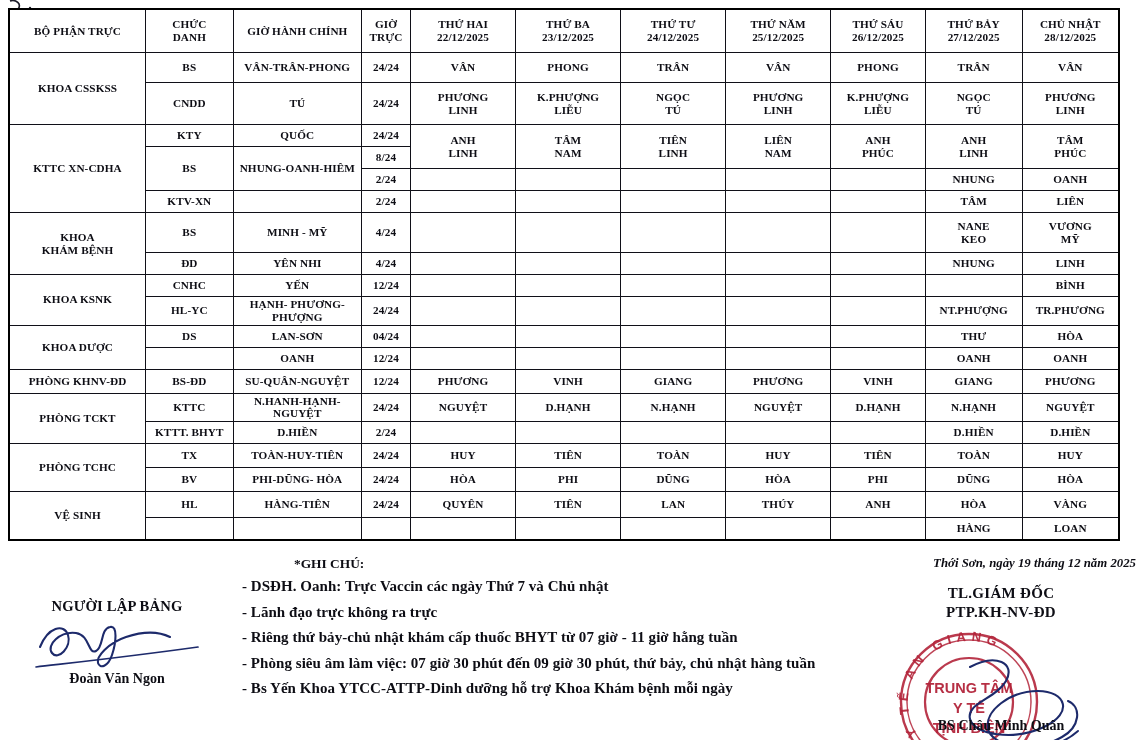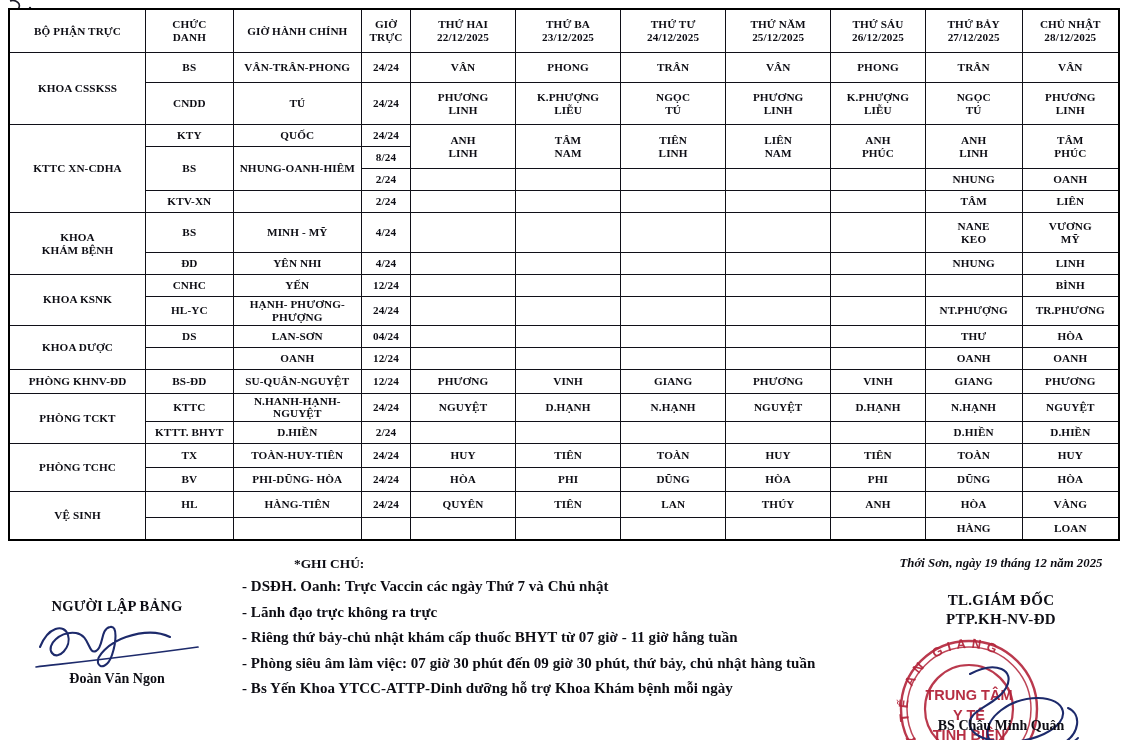--- a/index.html
+++ b/index.html
@@ -65,22 +65,22 @@
   }
 
   
   .sig-left{position:absolute;left:22px;top:598px;width:190px;text-align:center;}
   .sig-left .role{font-weight:bold;font-size:14.6px;letter-spacing:.2px;}
   .sig-left .sig-svg{display:block;margin:2px auto 0;}
   .sig-left .person{font-weight:bold;font-size:14px;margin-top:-2px;}
 
   
   .sig-right{position:absolute;left:866px;top:556px;width:270px;text-align:center;}
-  .sig-right .place{font-style:italic;font-weight:bold;font-size:12.8px;}
-  .sig-right .l1{font-weight:bold;font-size:15px;margin-top:21px;letter-spacing:.3px;}
+  .sig-right .place{font-style:italic;font-weight:bold;font-size:12.8px;text-align:right;}
+  .sig-right .l1{font-weight:bold;font-size:15px;margin-top:14px;letter-spacing:.3px;}
   .sig-right .l2{font-weight:bold;font-size:15px;margin-top:2px;letter-spacing:.3px;}
   .sig-right .person{font-weight:bold;font-size:14px;position:absolute;left:0;top:162px;width:270px;}
   .stamp-area{position:relative;height:150px;}
   .stamp{position:absolute;left:28px;top:6px;}
   .scribble{position:absolute;left:96px;top:24px;}
 
   
   .ink{position:absolute;font-size:11px;color:#2a2a38;}
 </style>
 </head>

